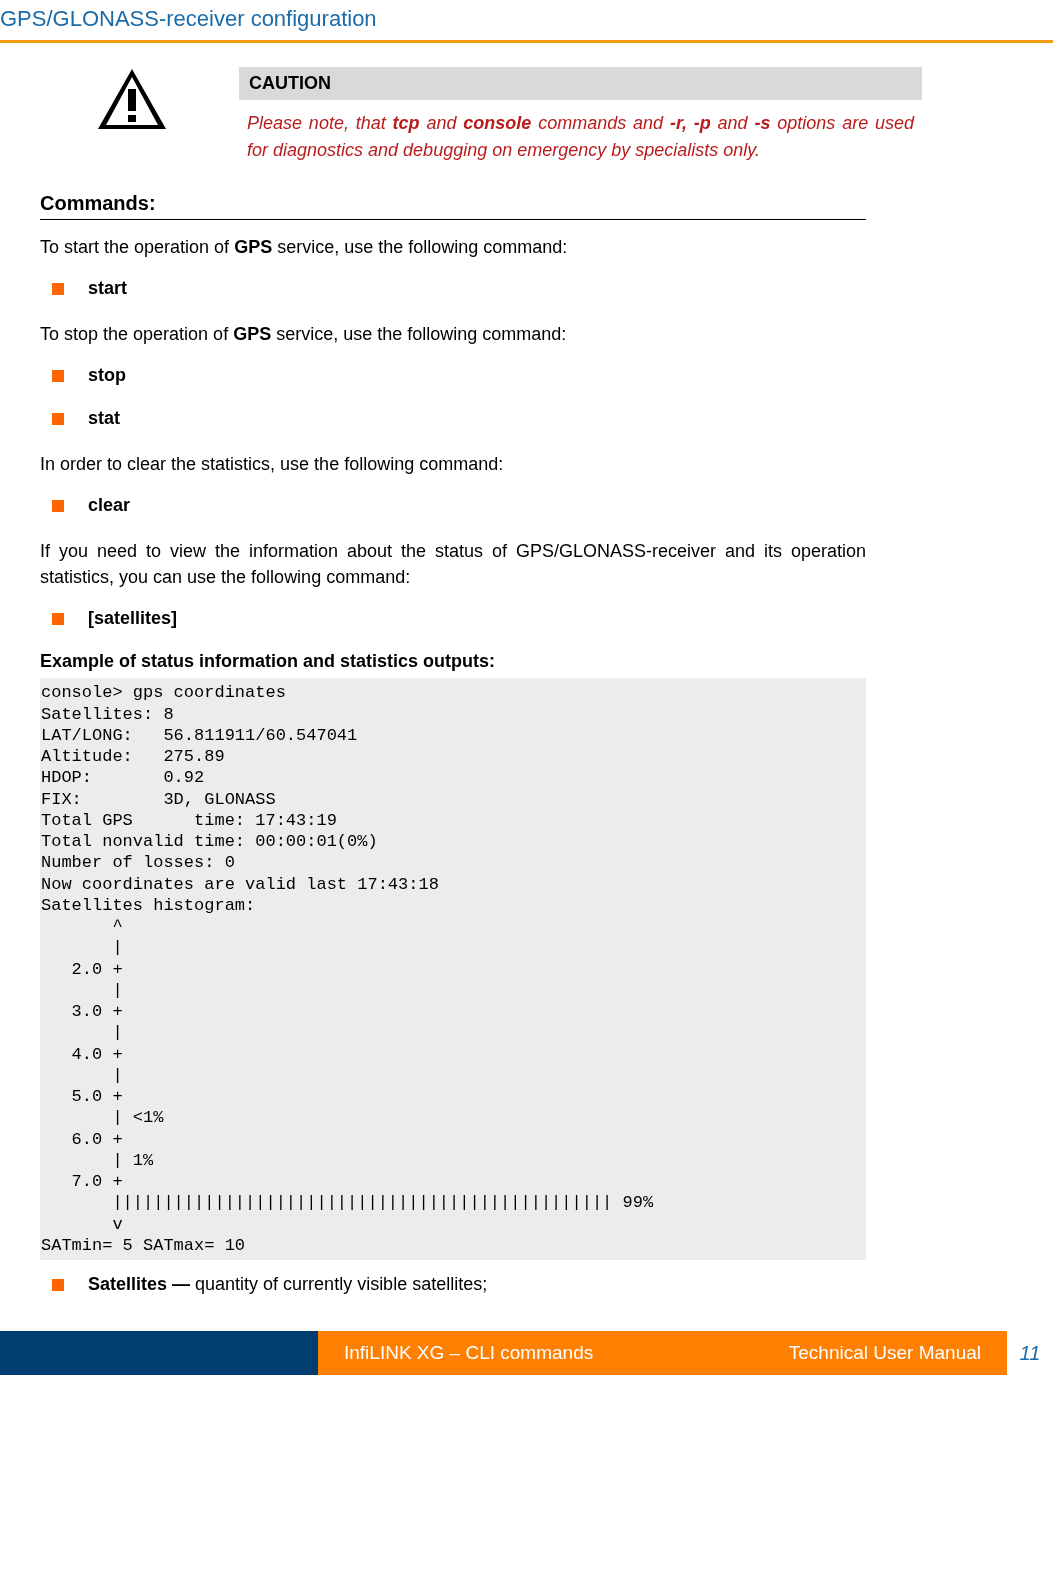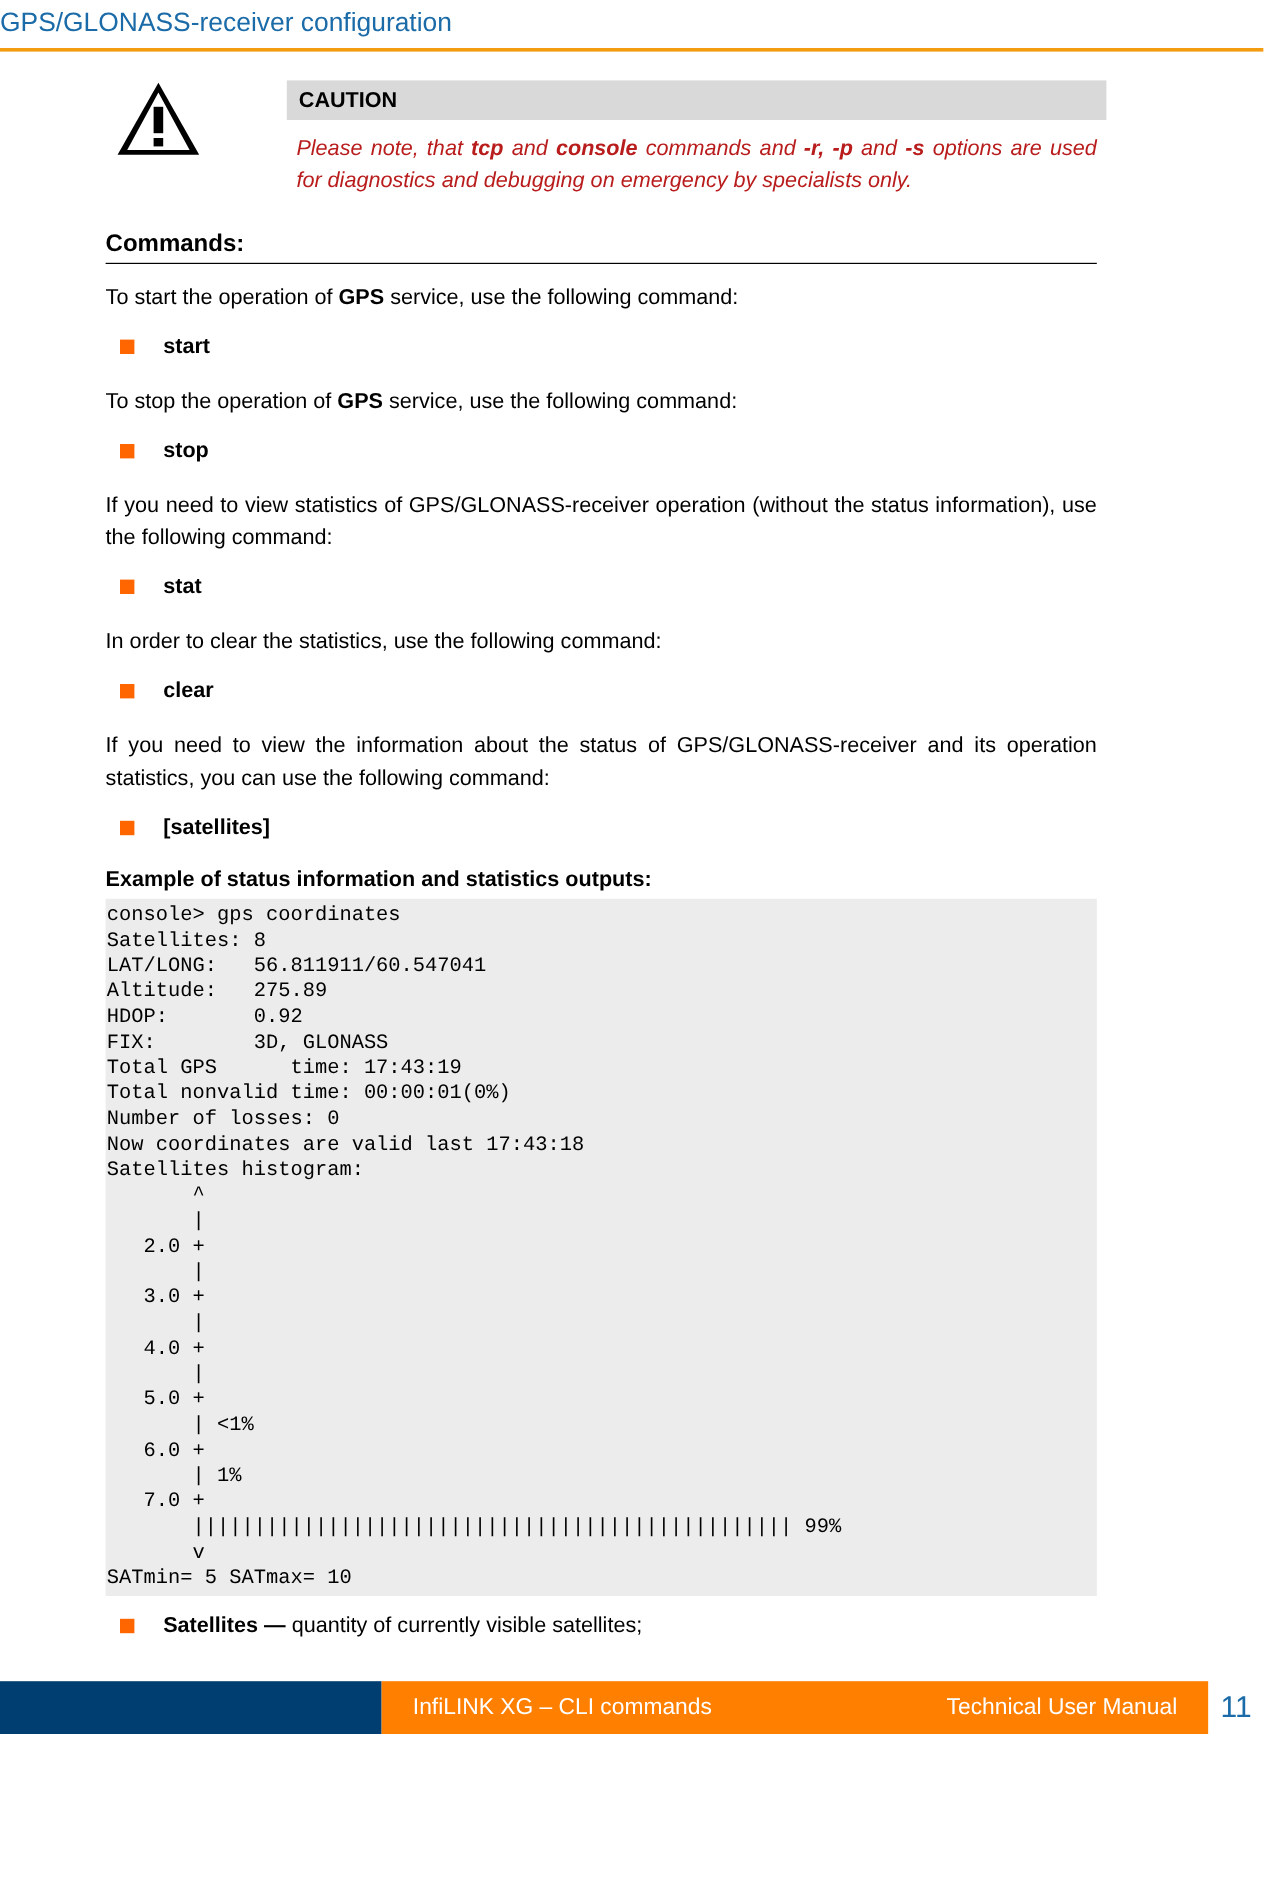--- a/index.html
+++ b/index.html
@@ -41,21 +41,21 @@
     }
     .caution-text {
       color: #b91c1c;
       font-style: italic;
       text-align: justify;
       padding: 0 8px;
       line-height: 1.5;
     }
     .caution-text .bi { font-weight: bold; }
     .main {
-      margin-left: 88px;
+      margin-left: 40px;
       max-width: 826px;
     }
     .section-title {
       font-weight: bold;
       font-size: 20px;
       margin-bottom: 4px;
     }
     hr.section-rule {
       border: none;
       border-top: 1px solid #000;
@@ -111,22 +111,23 @@
       padding: 0 26px;
     }
     .footer-mid .fl { color: #fff; font-size: 19px; }
     .footer-mid .fr { color: #fff; font-size: 19px; }
     .page-no {
       width: 46px;
       display: flex;
       align-items: center;
       justify-content: center;
       color: #1a6ba8;
-      font-size: 25px;
+      font-size: 20px;
       background: #fff;
+      font-style: italic;
     }
     .sat-line .nb { font-weight: normal; }
     .sat-line .b { font-weight: bold; }
   </style>
 </head>
 <body>
 
 <div class="header-title">GPS/GLONASS-receiver configuration</div>
 <div class="header-rule"></div>
 
@@ -154,21 +155,20 @@
       <p><span>To start the operation of </span><span class="b">GPS</span><span> service, use the following command:</span></p>
       <div class="cmd">
         <span class="sq"></span>
         <span class="lbl">start</span>
       </div>
       <p><span>To stop the operation of </span><span class="b">GPS</span><span> service, use the following command:</span></p>
       <div class="cmd">
         <span class="sq"></span>
         <span class="lbl">stop</span>
       </div>
-      <p><span>If you need to view statistics of GPS/GLONASS-receiver operation (without the status information), use the following command:</span></p>
       <div class="cmd">
         <span class="sq"></span>
         <span class="lbl">stat</span>
       </div>
       <p><span>In order to clear the statistics, use the following command:</span></p>
       <div class="cmd">
         <span class="sq"></span>
         <span class="lbl">clear</span>
       </div>
       <p><span>If you need to view the information about the status of GPS/GLONASS-receiver and its operation statistics, you can use the following command:</span></p>

